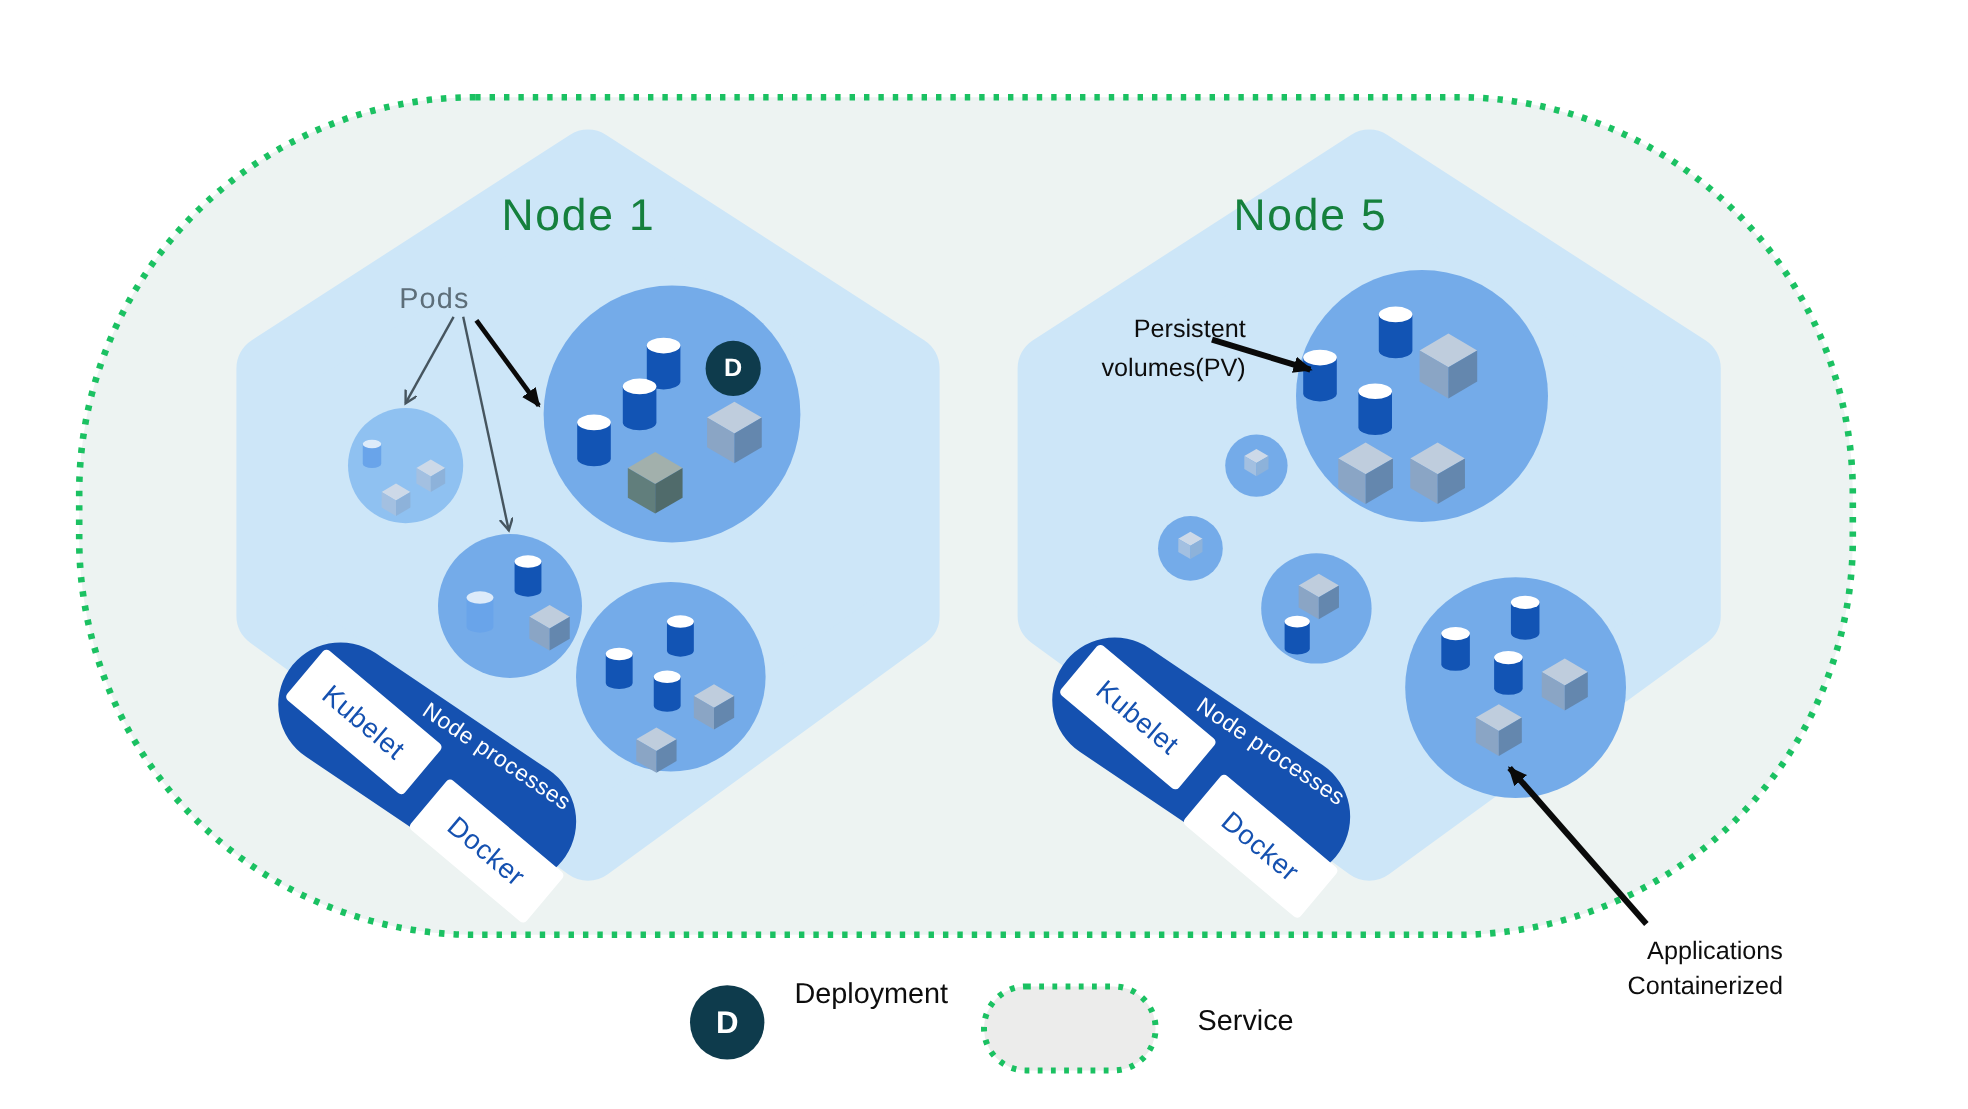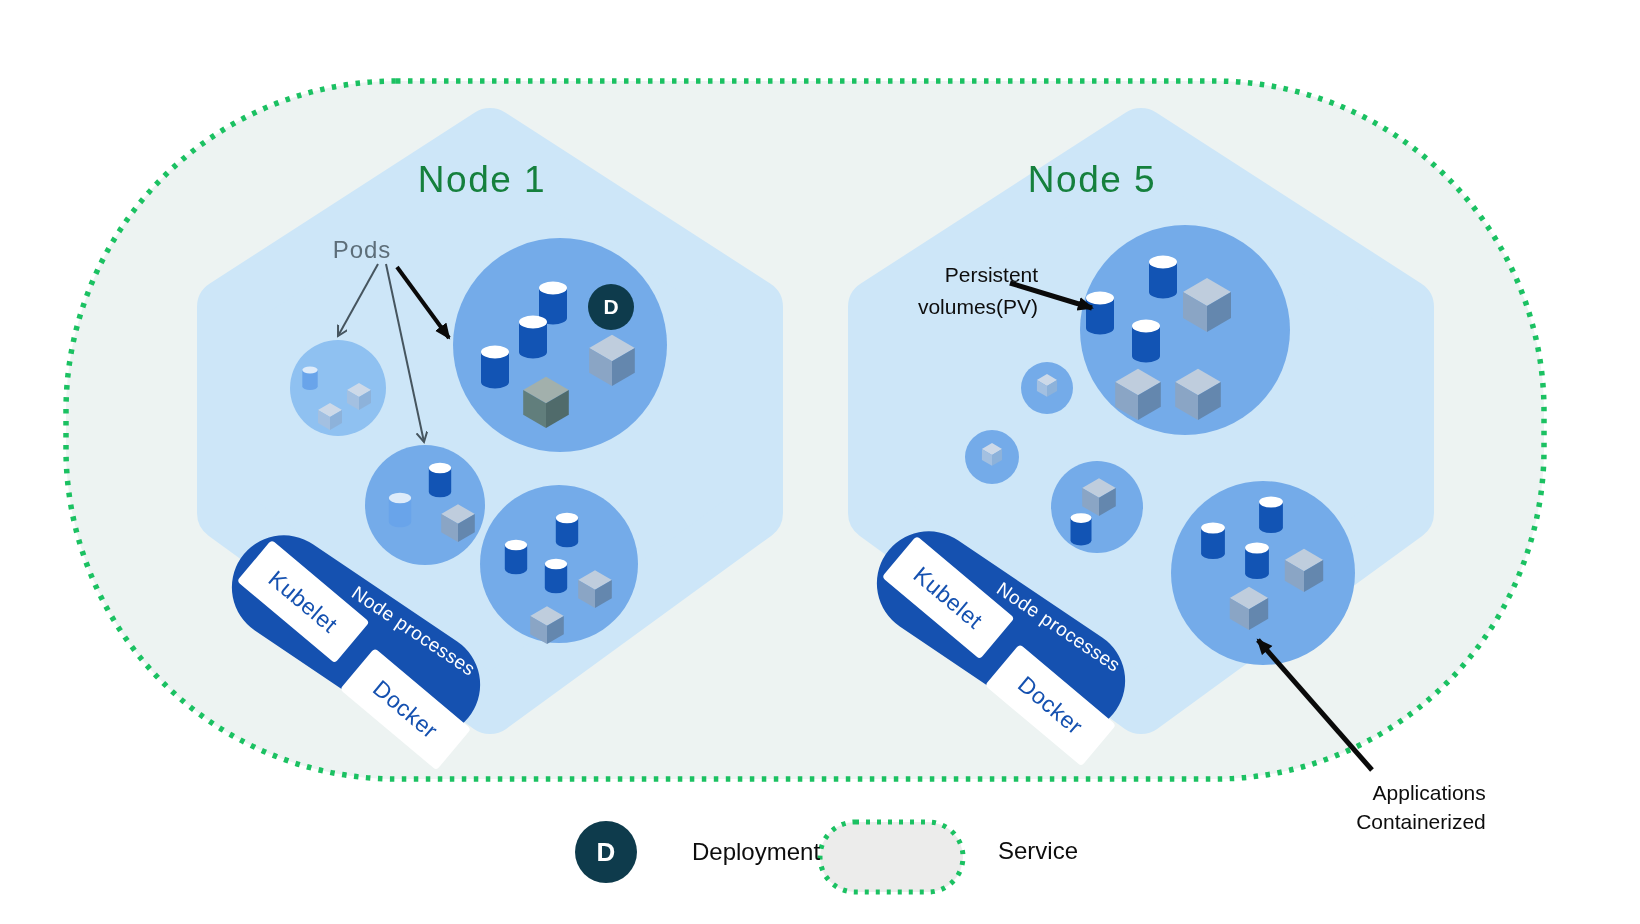--- a/index.html
+++ b/index.html
@@ -157,21 +157,21 @@
   </div>
 
   <div class="label two-line tight" style="left:1405px;top:807px;">
     <div>Applications</div>
     <div>Containerized</div>
   </div>
 
   <div class="badge-d" style="left:611px;top:307px;font-size:21px;">D</div>
   <div class="badge-d" style="left:606px;top:852px;font-size:26px;">D</div>
 
-  <div class="legend-label" style="position:absolute;left:662px;top:852px;margin-left:30px;">Deployment</div>
+  <div class="legend-label" style="position:absolute;left:662px;top:829px;">Deployment</div>
   <div class="legend-label" style="position:absolute;left:982px;top:851px;margin-left:16px;">Service</div>
 
   <div class="capsule" style="left:217px;top:584px;">
     <div class="capsule-title">Node processes</div>
     <div class="proc-box kubelet">
       <span>Kubelet</span>
     </div>
     <div class="proc-box docker">
       <span>Docker</span>
     </div>

